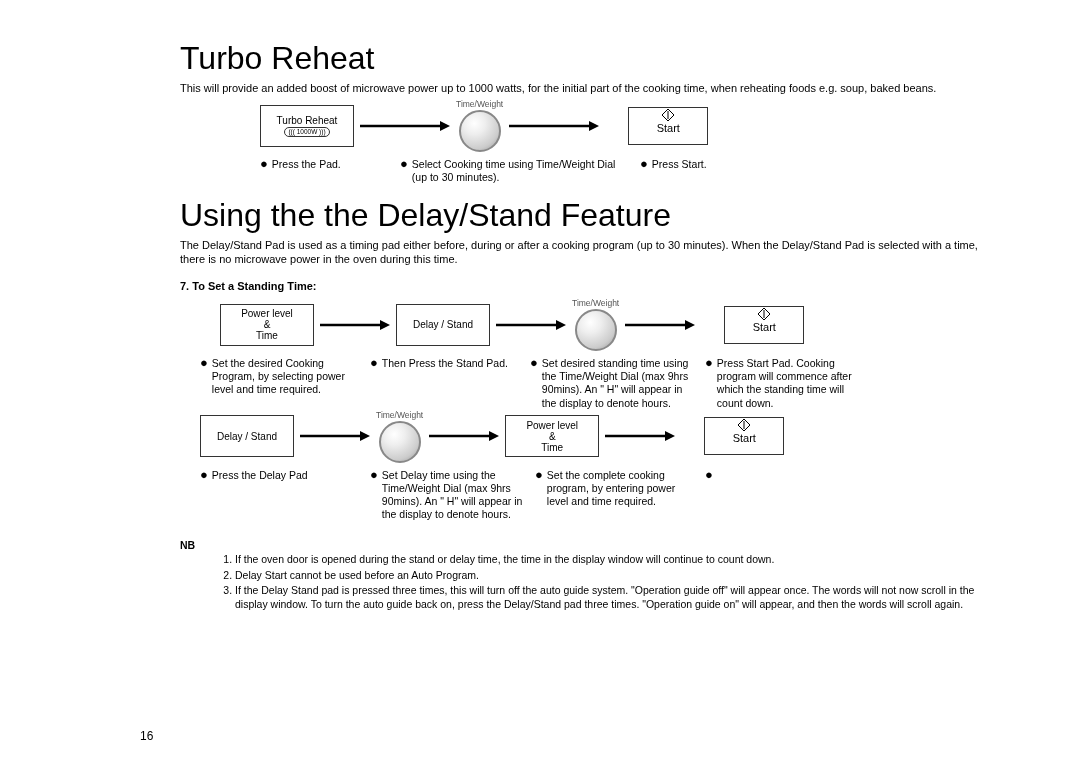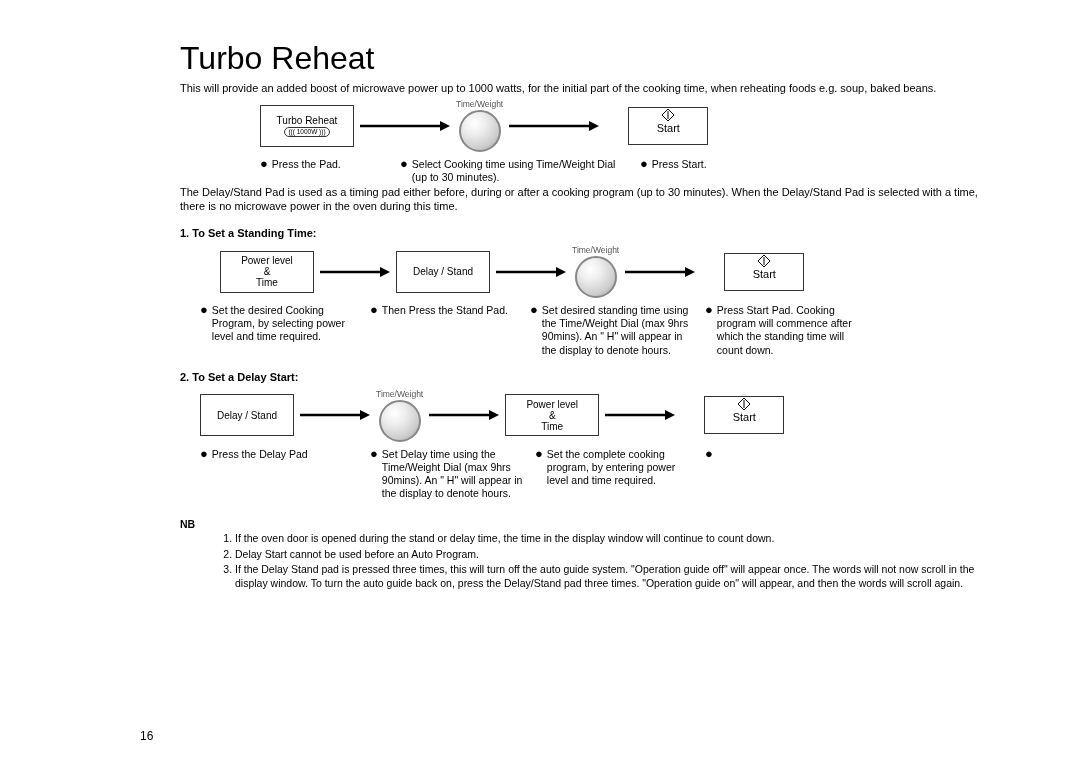--- a/index.html
+++ b/index.html
@@ -190,23 +190,24 @@
     <div class="desc" style="width:230px;">
         <span class="bullet">●</span>
         <span>Select Cooking time using Time/Weight Dial (up to 30 minutes).</span>
       </div>
     <div class="desc" style="width:120px;">
         <span class="bullet">●</span>
         <span>Press Start.</span>
       </div>
   </div>
 
+  <h1 style="margin-top:12px;">Using the the Delay/Stand Feature</h1>
   <p class="intro">The Delay/Stand Pad is used as a timing pad either before, during or after a cooking program (up to 30 minutes). When the Delay/Stand Pad is selected with a time, there is no microwave power in the oven during this time.</p>
 
-  <div class="section-title">1. To Set a Standing Time:</div>
+  <div class="section-title">7. To Set a Standing Time:</div>
   <div class="flow" style="margin-left:40px;">
     <div class="step">
       <div class="pad-button italic">
         <span>Power level</span>
         <span>&amp;</span>
         <span>Time</span>
       </div>
     </div>
     <div class="arrow">
       <svg width="70" height="14">
@@ -257,21 +258,20 @@
     <div class="desc" style="width:165px;">
         <span class="bullet">●</span>
         <span>Set desired standing time using the Time/Weight Dial (max 9hrs 90mins). An " H" will appear in the display to denote hours.</span>
       </div>
     <div class="desc" style="width:165px;">
         <span class="bullet">●</span>
         <span>Press Start Pad. Cooking program will commence after which the standing time will count down.</span>
       </div>
   </div>
 
-  <div class="section-title">2. To Set a Delay Start:</div>
   <div class="flow" style="margin-left:20px;">
     <div class="step">
       <div class="pad-button">Delay / Stand</div>
     </div>
     <div class="arrow">
       <svg width="70" height="14">
           <line x1="0" y1="7" x2="60" y2="7" stroke="#000" stroke-width="2.5"></line>
           <polygon points="60,2 70,7 60,12" fill="#000"></polygon>
         </svg>
     </div>

